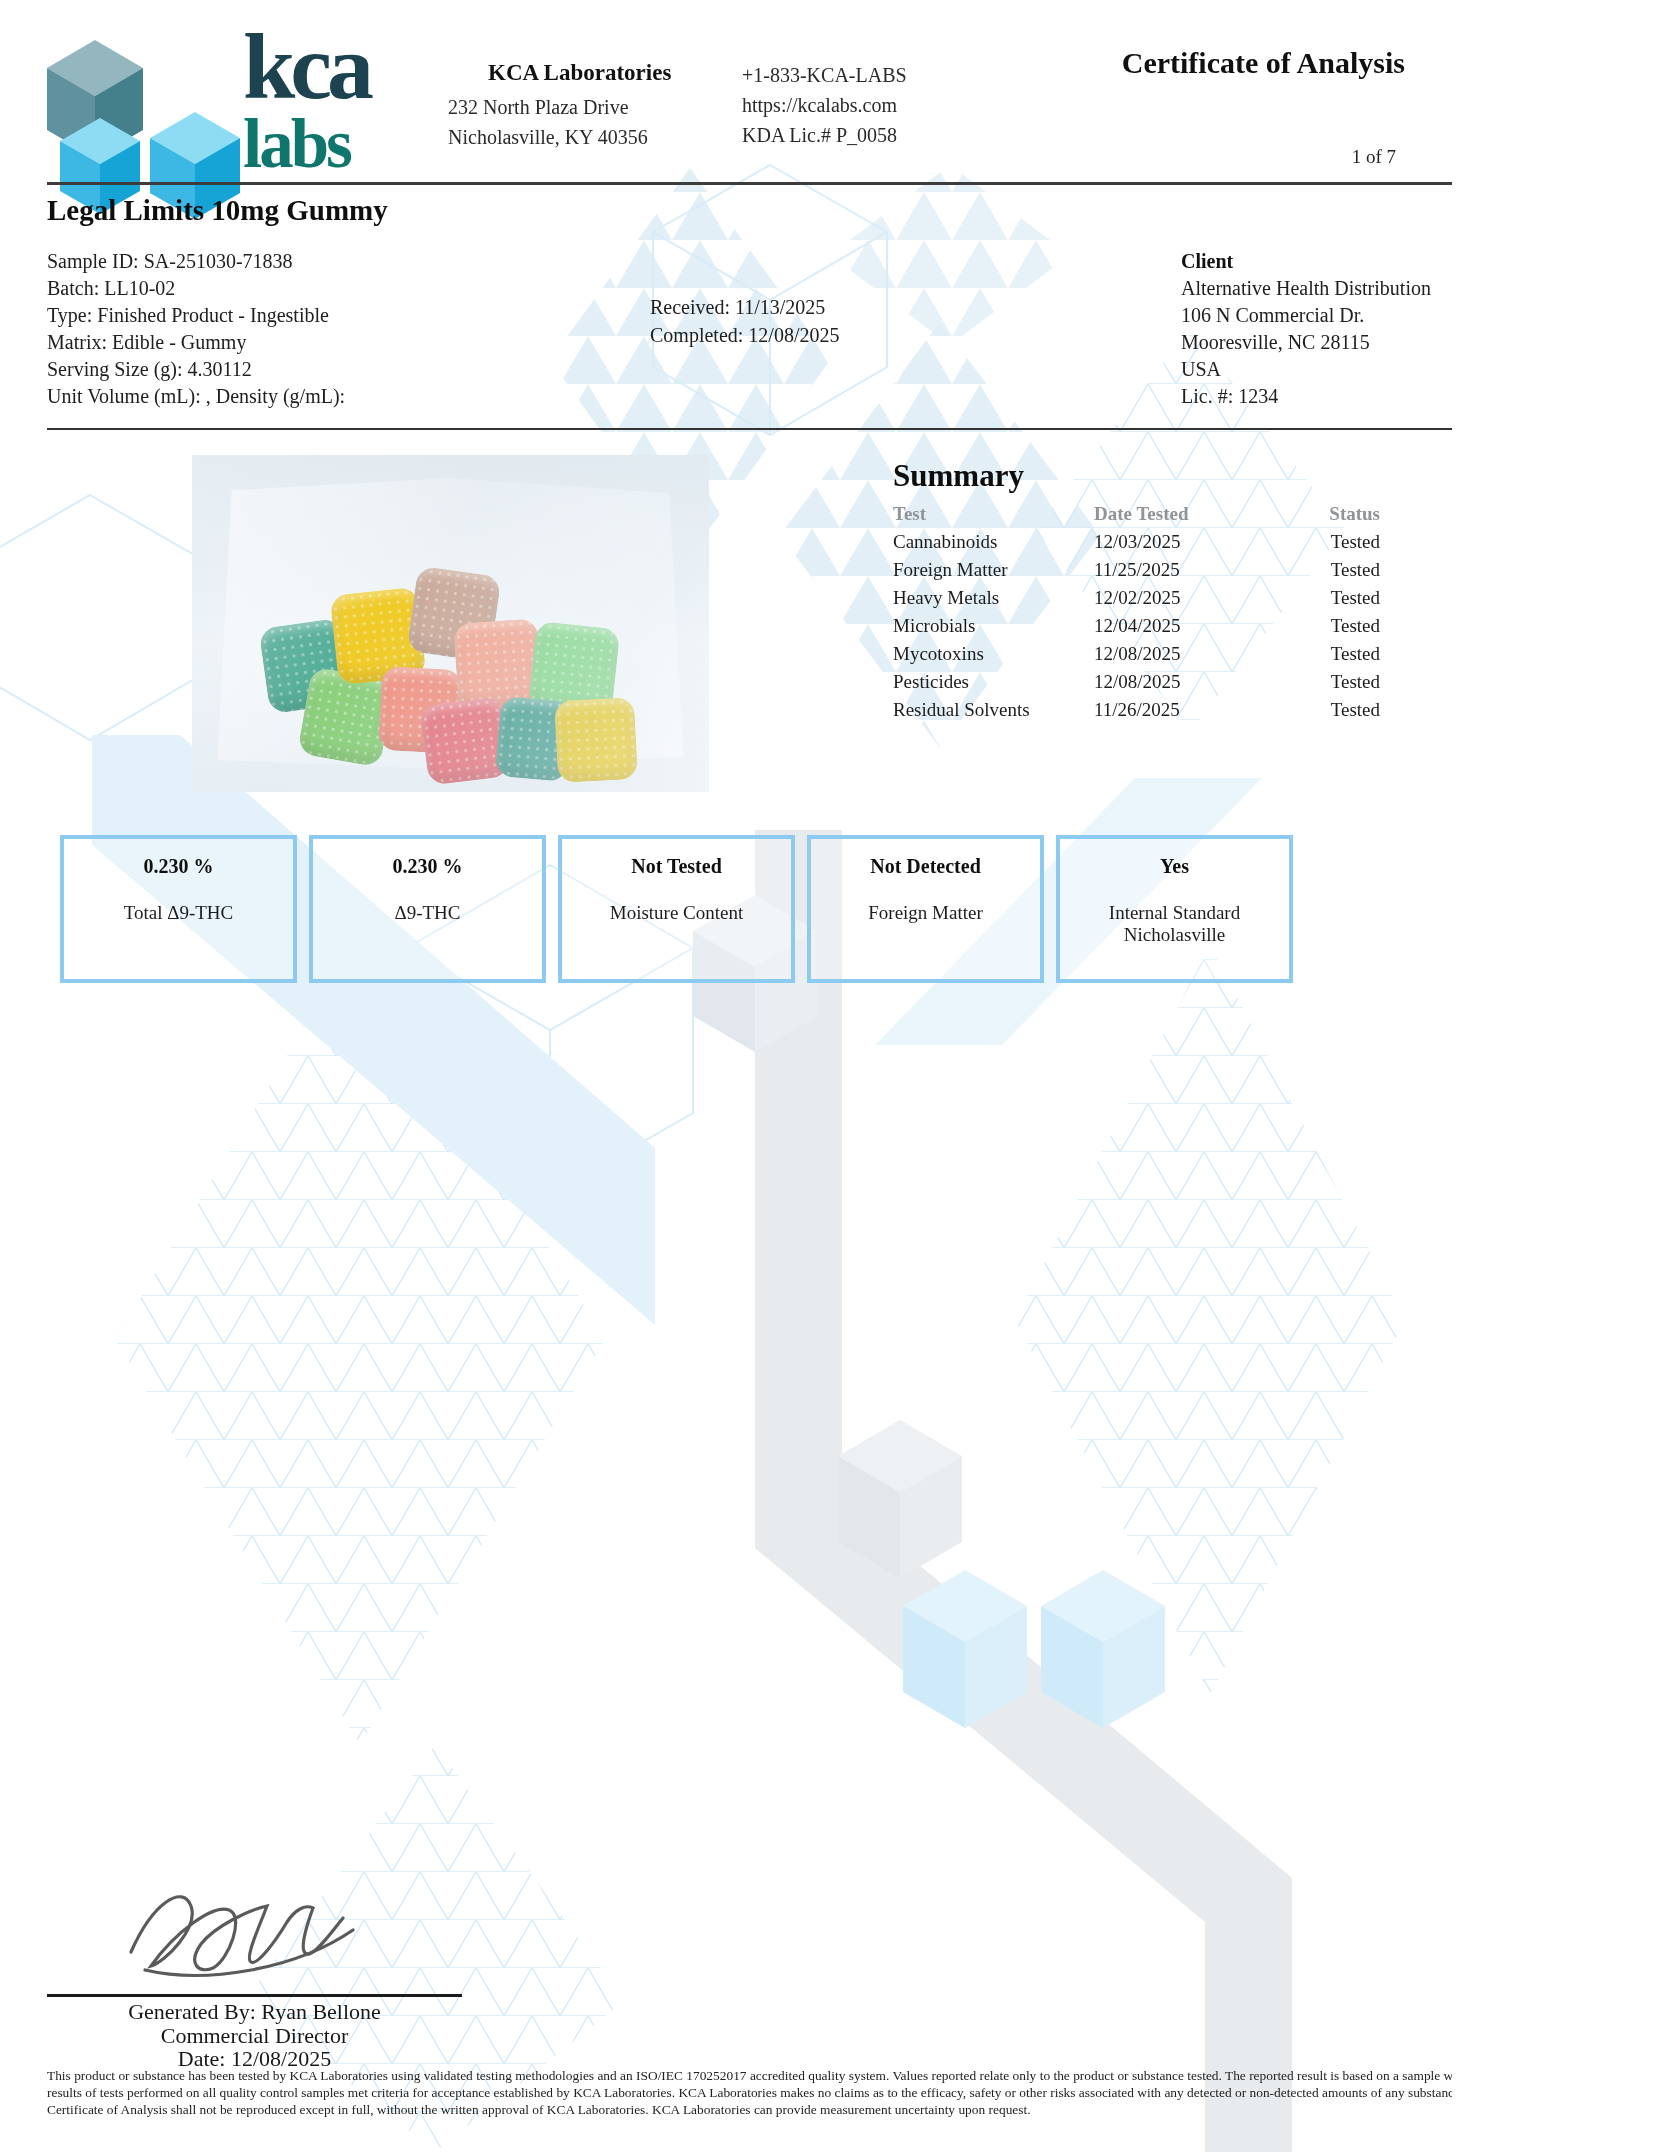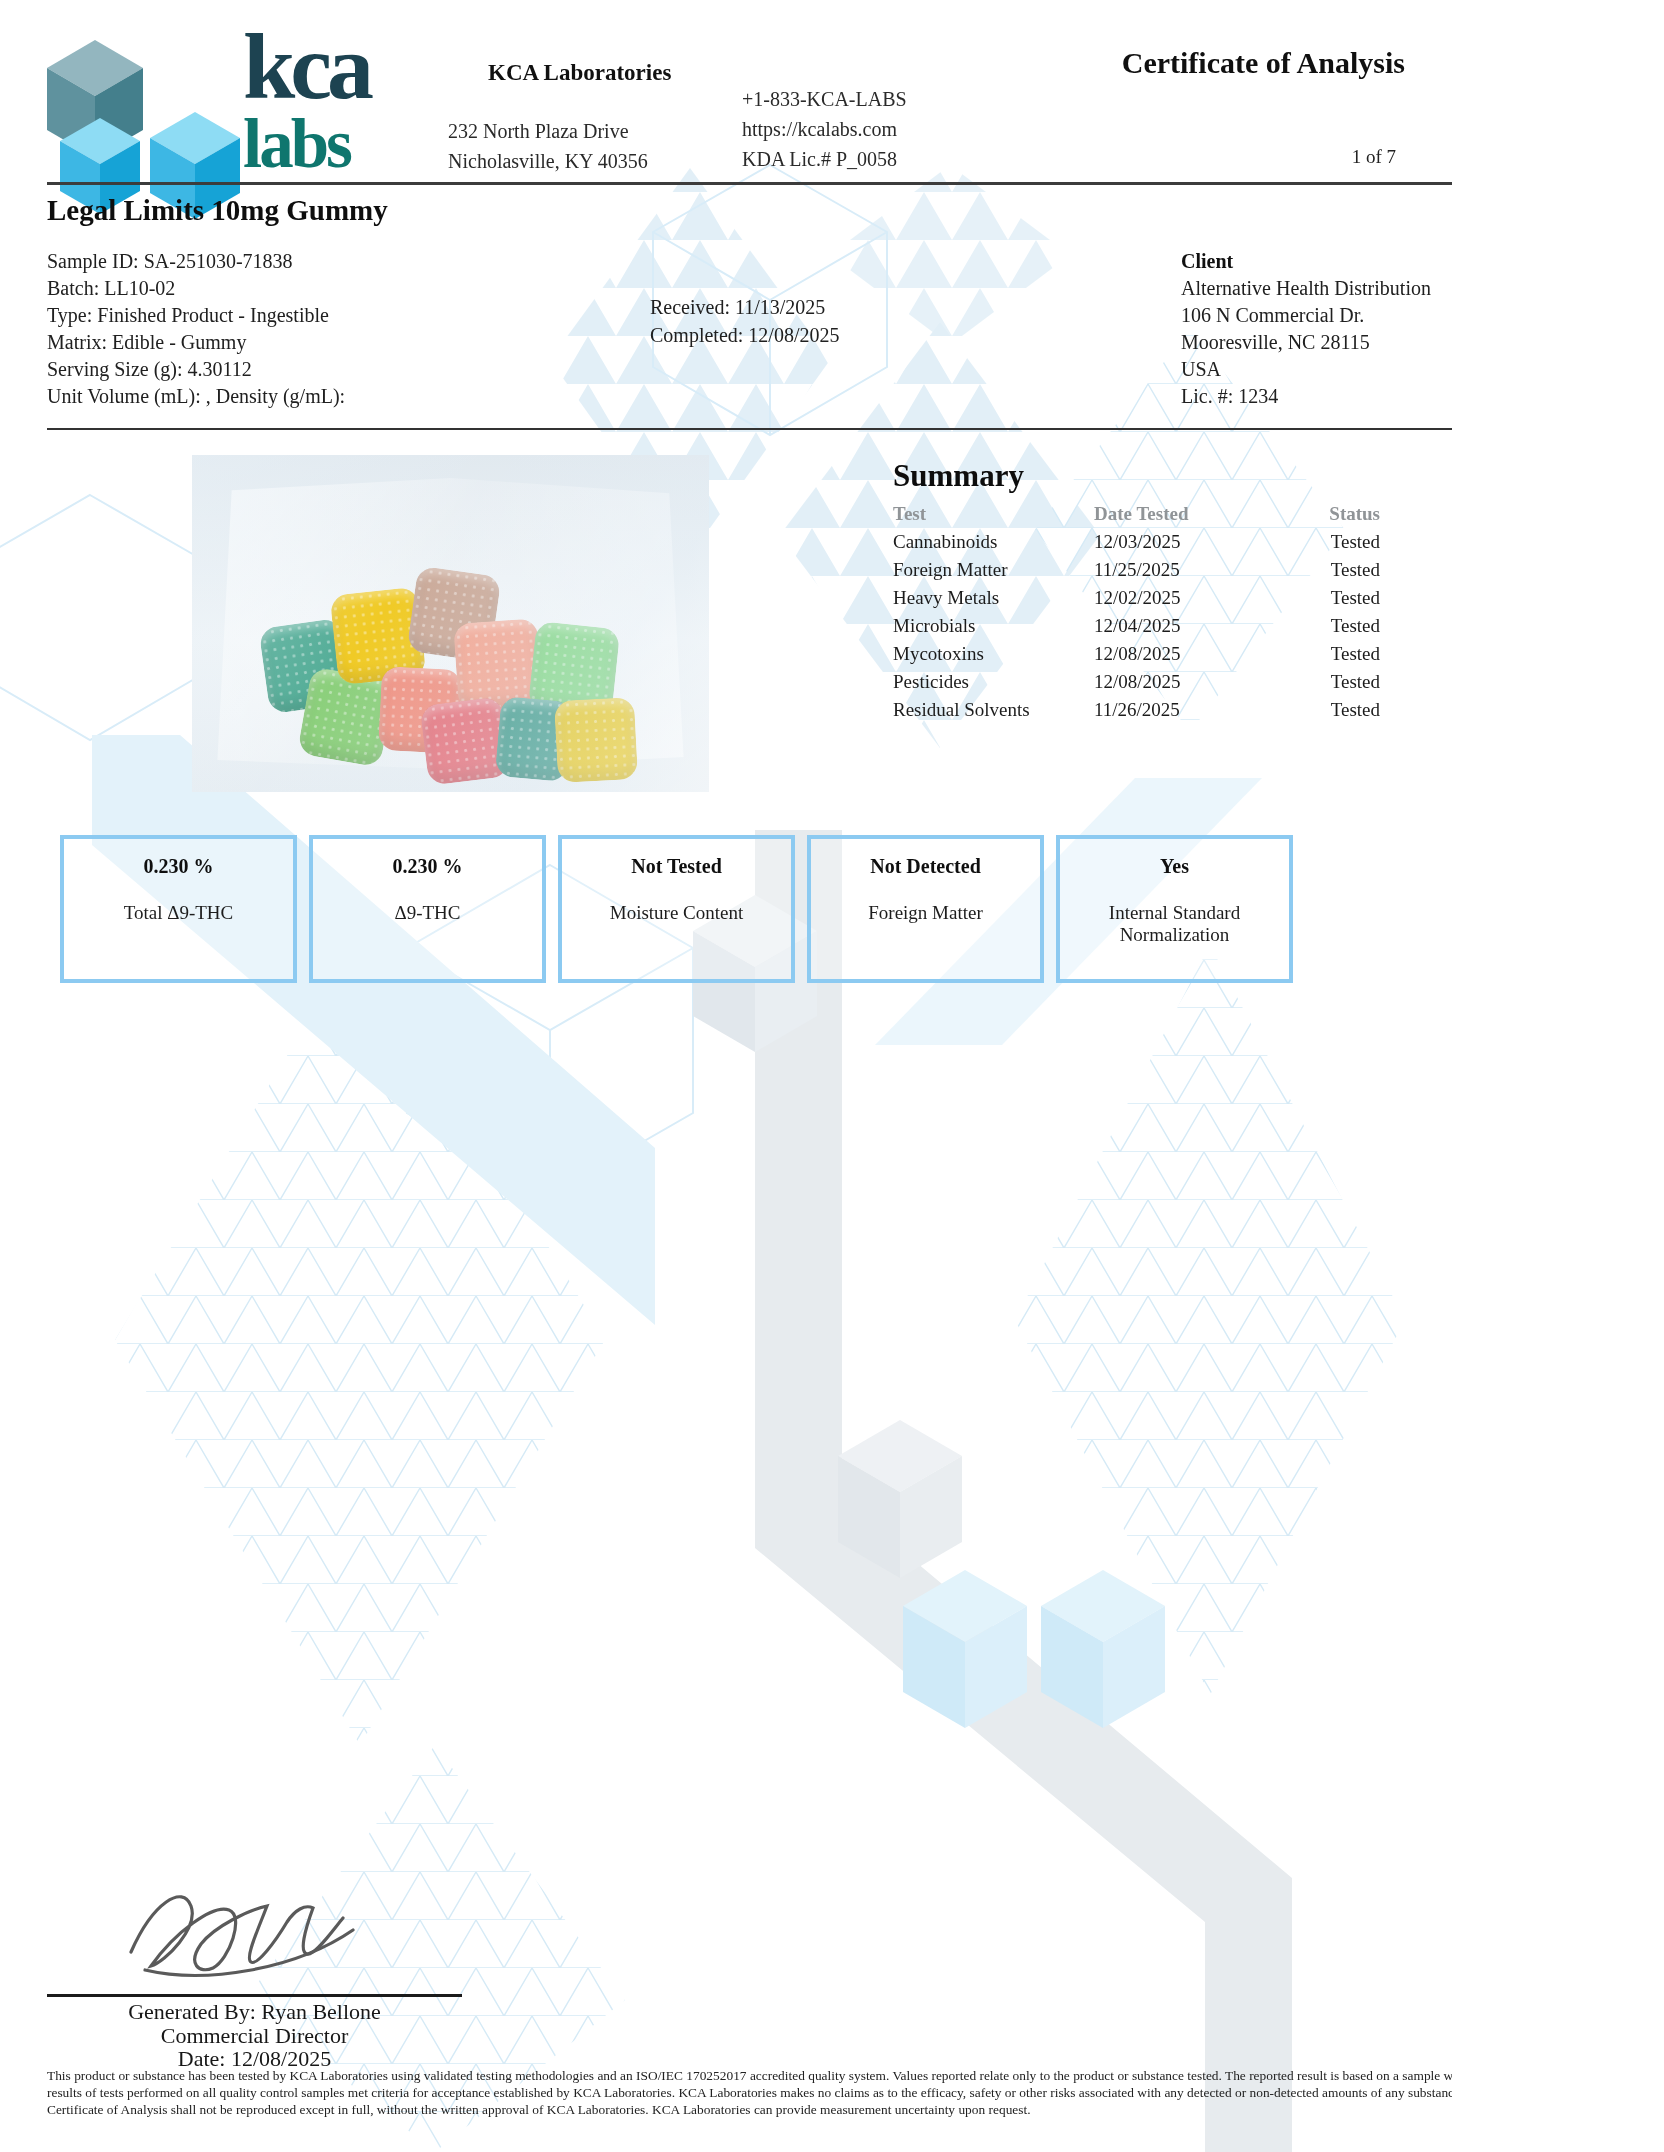--- a/index.html
+++ b/index.html
@@ -6,21 +6,21 @@
   .page{position:relative;width:1452px;height:2152px;background:#fff;overflow:hidden;
         font-family:Liberation Serif, serif;color:#1c1c1c;}
   .abs{position:absolute;}
   .wm{position:absolute;left:0;top:0;z-index:0;}
   .content{position:absolute;left:0;top:0;width:100%;height:100%;z-index:1;}
 
   
   .logo-kca{font-weight:bold;font-size:94px;line-height:80px;letter-spacing:-5px;color:#1d4351;}
   .logo-labs{font-weight:bold;font-size:69px;line-height:76px;letter-spacing:-3px;color:#0f766e;}
   .lab-name{font-weight:bold;font-size:23px;color:#111;}
-  .hline{font-size:20px;color:#2a2a2a;margin-top:24px;}
+  .hline{font-size:20px;color:#2a2a2a;}
   .coa-title{font-weight:bold;font-size:30px;color:#101010;}
   .page-num{font-size:19px;color:#222;}
   .rule{background:#3c3c3c;height:3px;left:47px;width:1570px;}
   .rule2{background:#333;height:2px;left:47px;width:1570px;}
 
   .product-title{font-weight:bold;font-size:29px;color:#0e0e0e;}
   .meta div{font-size:20px;line-height:27px;color:#202020;}
   .dates div{font-size:20px;line-height:28px;color:#202020;}
   .client div{font-size:20px;line-height:27px;color:#202020;}
   .client .c-head{font-weight:bold;color:#111;}
@@ -242,21 +242,21 @@
       <div class="rbox">
         <div class="val">Not Tested</div>
         <div class="lab">Moisture Content</div>
       </div>
       <div class="rbox">
         <div class="val">Not Detected</div>
         <div class="lab">Foreign Matter</div>
       </div>
       <div class="rbox">
         <div class="val">Yes</div>
-        <div class="lab">Internal Standard Normalization</div>
+        <div class="lab">Internal Standard Nicholasville</div>
       </div>
     </div>
 
     <svg class="abs" style="left:115px;top:1872px;" width="260" height="118" viewBox="0 0 260 118">
       <g fill="none" stroke="#5a5a5a" stroke-width="3.2" stroke-linecap="round">
         <path d="M16,80 C38,30 68,12 76,34 C84,56 50,90 36,94 C60,60 98,32 114,38 C130,44 114,88 98,96 C84,102 72,92 86,72 C100,54 134,38 152,34 C142,60 130,86 136,90 C142,94 160,70 172,50 C180,38 190,32 198,36 C190,58 184,80 192,82 C200,84 218,58 228,46"></path>
         <path d="M30,98 C90,112 180,98 238,58"></path>
       </g>
     </svg>
     <div class="abs sigline"></div>

